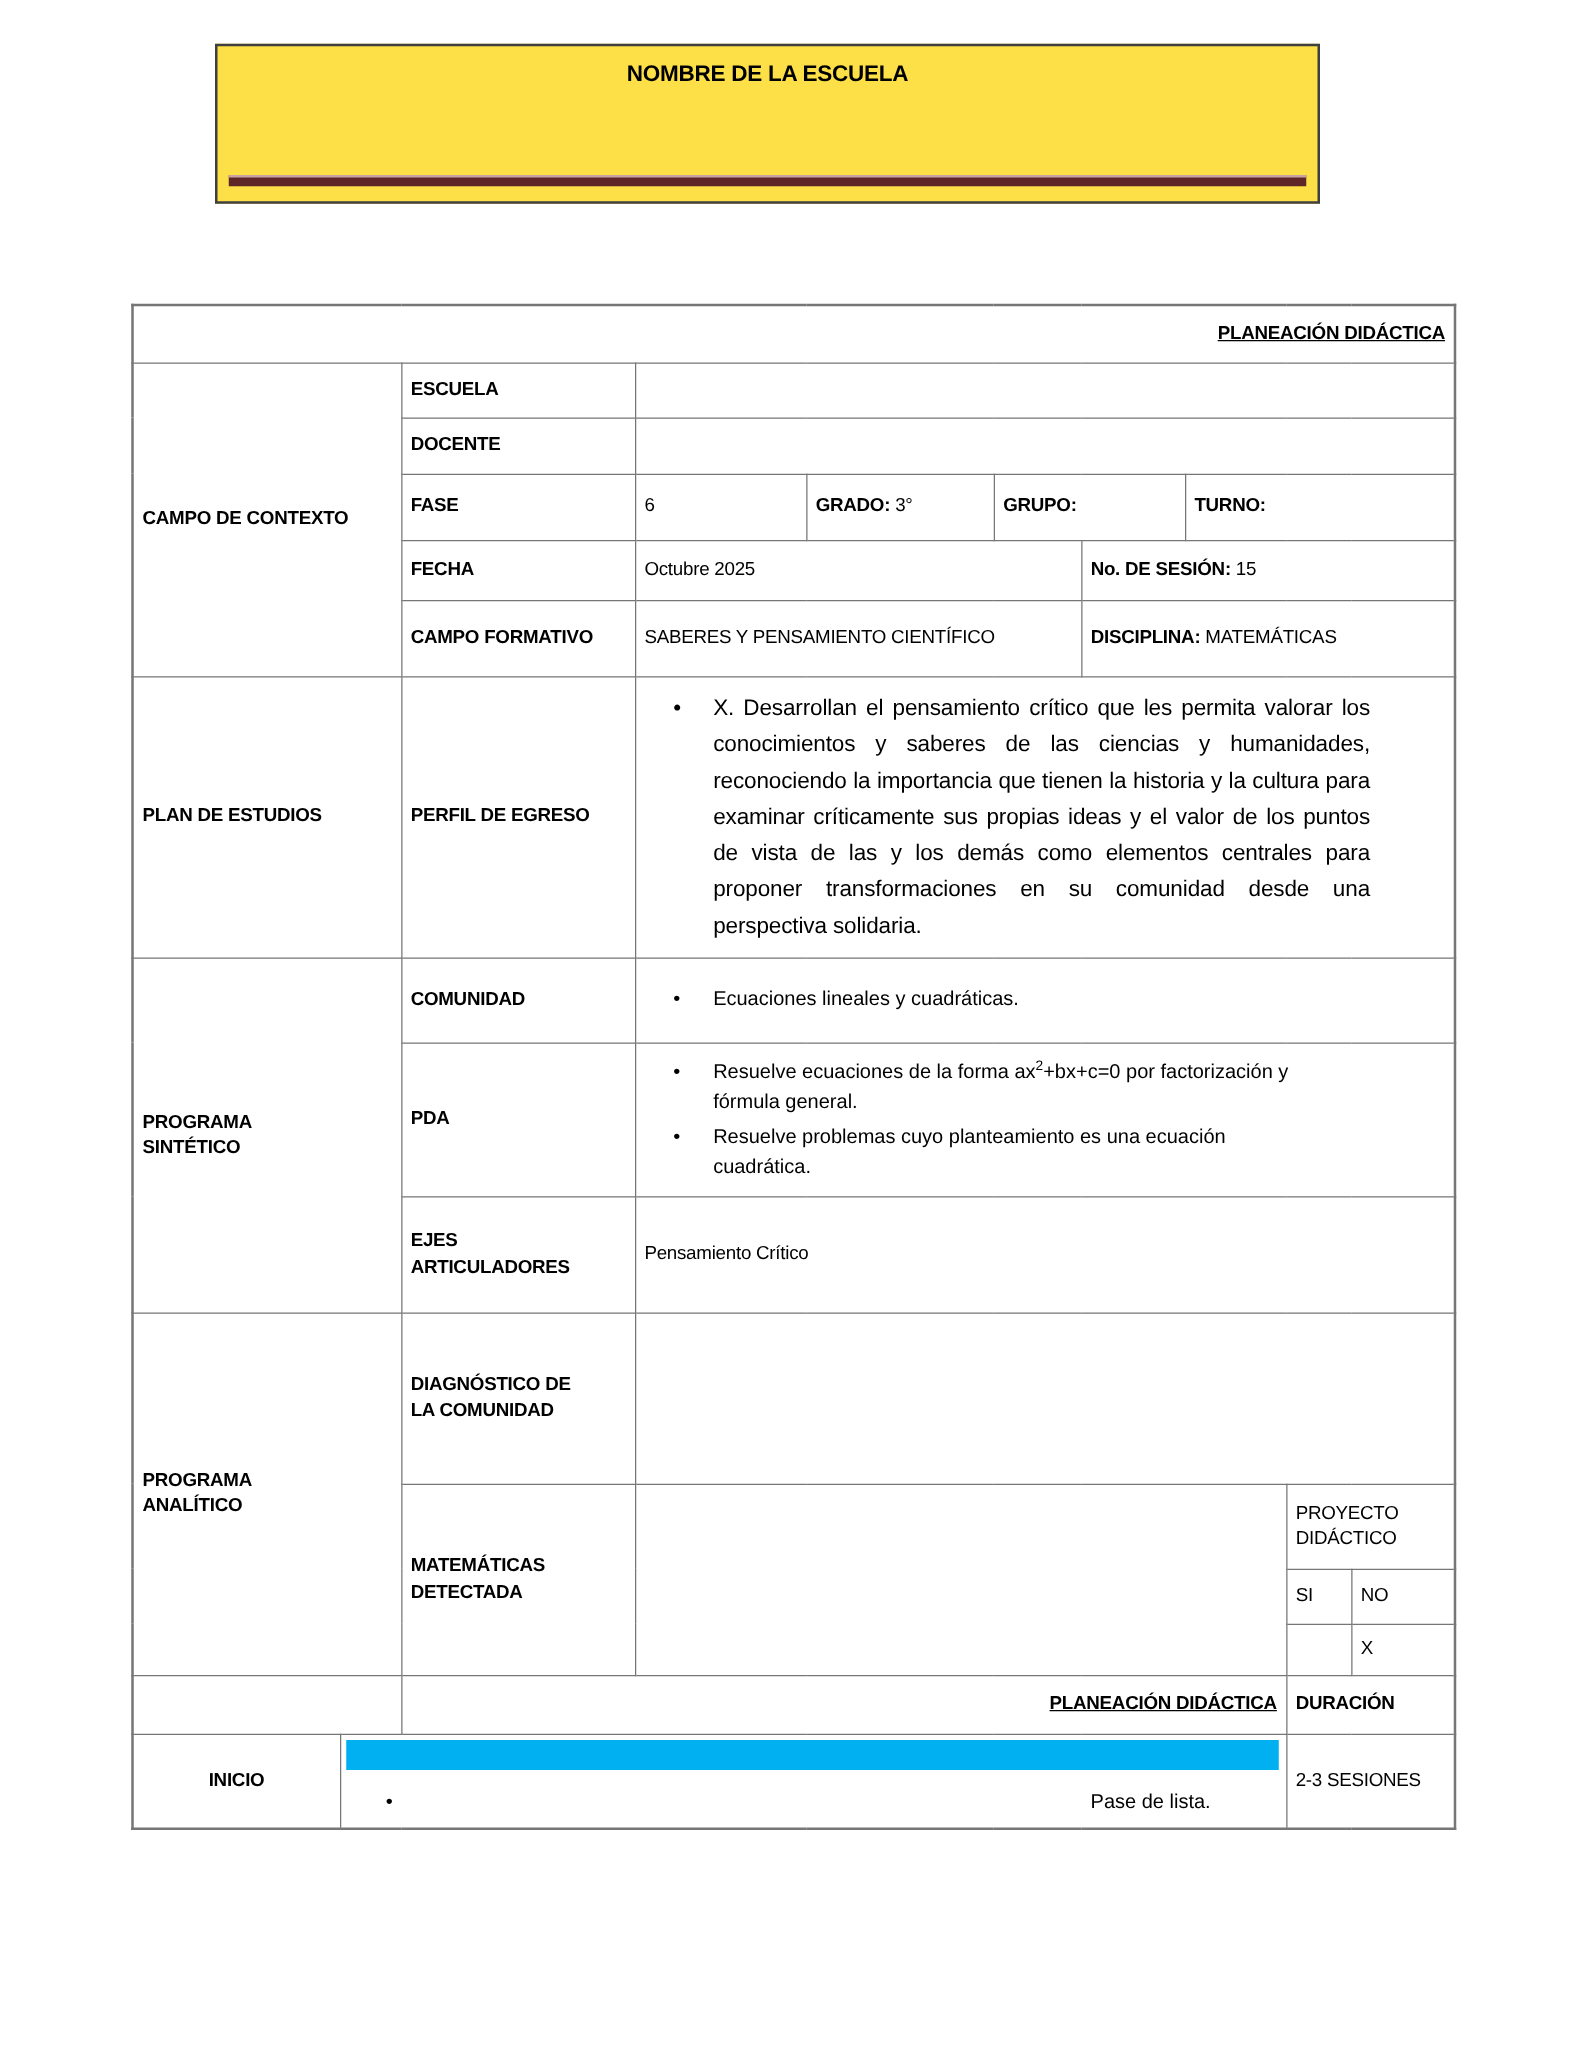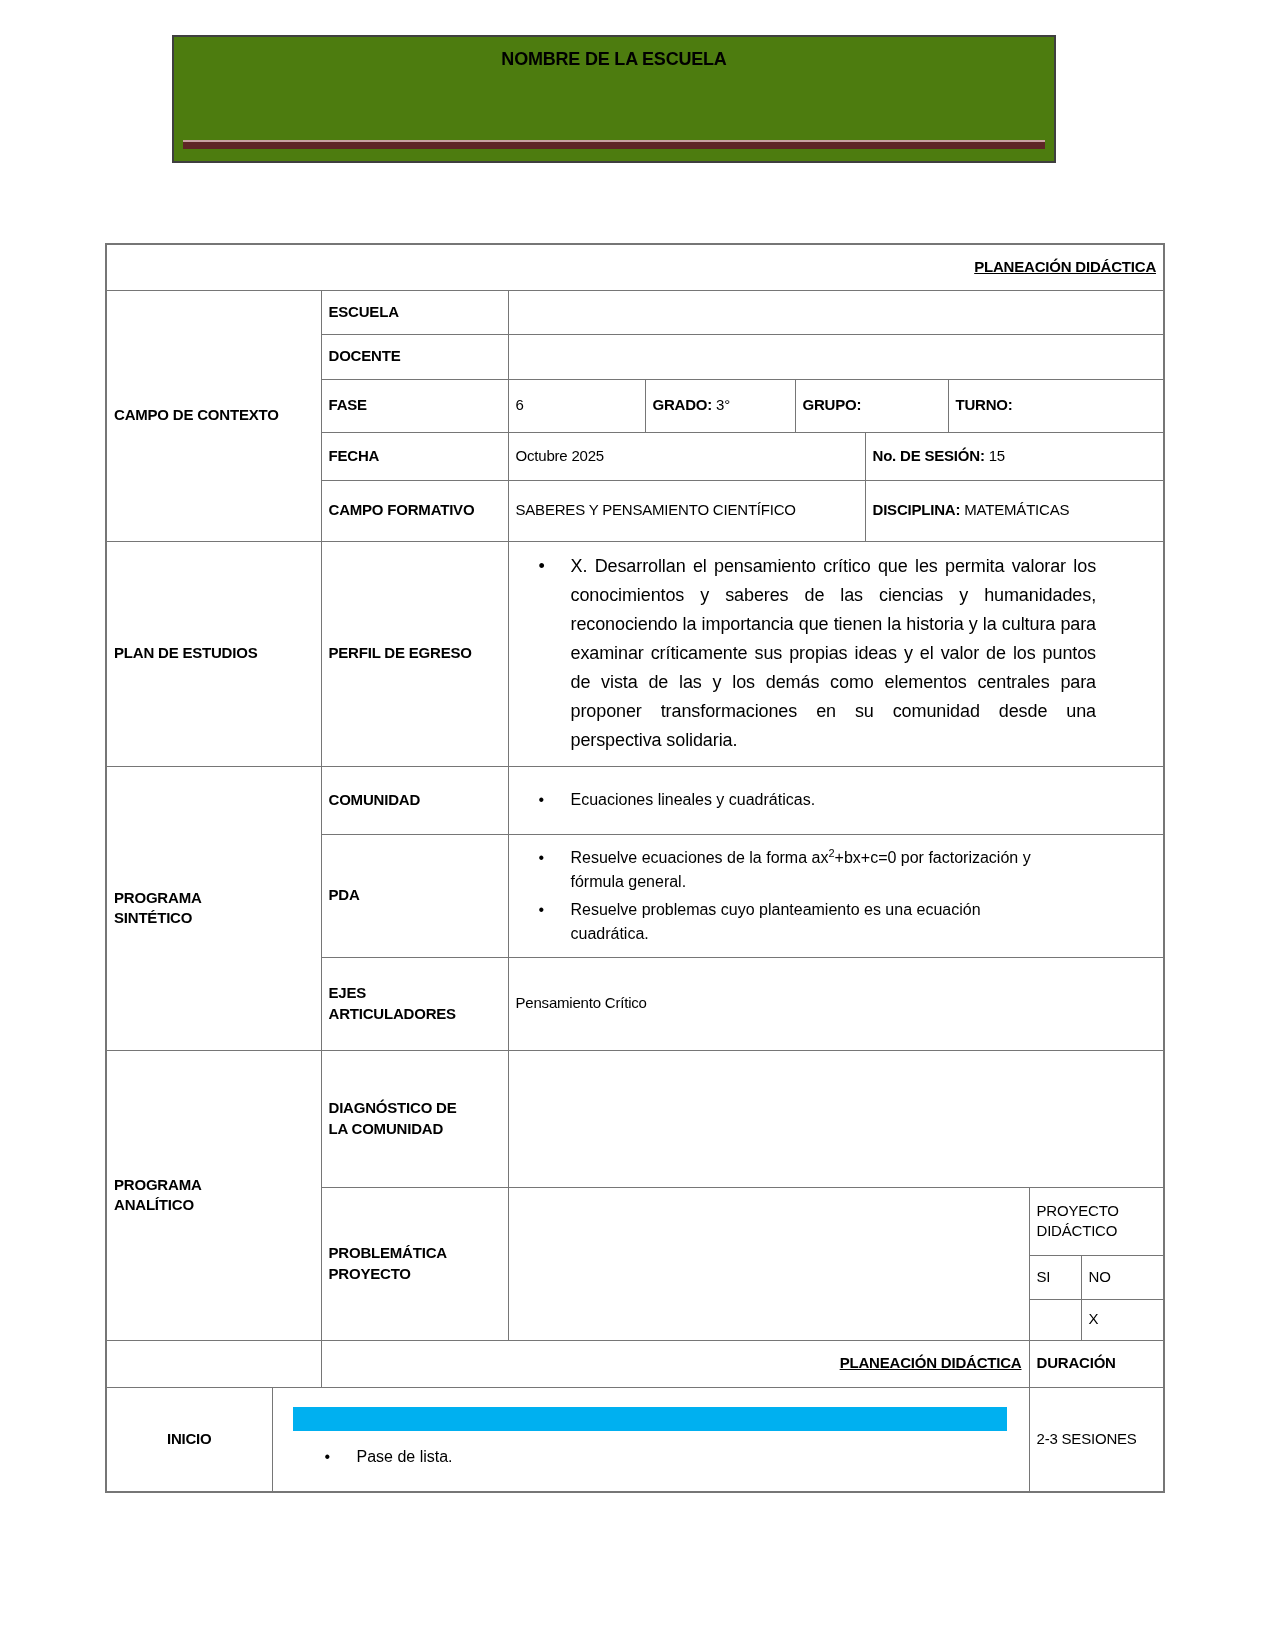--- a/index.html
+++ b/index.html
@@ -4,21 +4,21 @@
 <style>
   html,body{margin:0;padding:0;background:#ffffff;}
   body{
     width:1275px;height:1650px;position:relative;
     font-family:"Liberation Sans","DejaVu Sans",sans-serif;
     color:#000;
   }
   
   .school-box{
     position:absolute;left:172px;top:35px;width:884px;height:128px;
-    border:2px solid #3f3f3f;box-sizing:border-box;background:#4d7c0f;
+    border:2px solid #3f3f3f;box-sizing:border-box;background:#fde047;
   }
   .school-title{
     margin-top:12px;text-align:center;font-size:18px;font-weight:bold;
     letter-spacing:-0.2px;
   }
   .accent-bar{
     position:absolute;left:9px;right:9px;bottom:12px;height:7px;
     border-top:2px solid #c9a3a3;background:#5e2626;
   }
   
@@ -40,21 +40,21 @@
   
   ul.blist{margin:6px 0;padding:0 60px 0 55px;list-style:none;}
   ul.blist li{position:relative;margin-bottom:4px;}
   ul.blist li::before{content:"\2022";position:absolute;left:-32px;top:0;}
   .perfil-text{
     font-size:18px;text-align:justify;line-height:1.62;letter-spacing:-0.1px;
   }
   .big{font-size:16px;letter-spacing:0;line-height:1.5;}
   sup{font-size:11px;line-height:0;}
   
-  .inicio-content{padding:16px !important;vertical-align:top;}
+  .inicio-content{padding:0 !important;vertical-align:top;text-align:right;}
   .cyanbar{height:24px;margin:3px 6px 0 4px;background:#00b0f0;}
   .inicio-list{margin-top:14px !important;padding-left:68px !important;}
   .center{text-align:center;margin-left:24px;}
 </style>
 </head>
 <body>
 
 <div class="school-box">
   <div class="school-title">NOMBRE DE LA ESCUELA</div>
   <div class="accent-bar" style="background-color: rgb(94, 38, 38);"></div>
@@ -163,21 +163,21 @@
 
   <tr style="height:137px">
     <td colspan="2" rowspan="4" class="lbl"><span class="narrow">PROGRAMA ANALÍTICO</span></td>
     <td class="lbl">
       <span class="narrow2">DIAGNÓSTICO DE LA COMUNIDAD</span></td>
     <td colspan="7"></td>
   </tr>
 
   <tr style="height:68px">
     <td rowspan="3" class="lbl">
-      <span class="narrow2">PROBLEMÁTICA PROYECTO</span></td>
+      <span class="narrow2">MATEMÁTICAS DETECTADA</span></td>
     <td colspan="5" rowspan="3"></td>
     <td colspan="2" class="vtop">PROYECTO DIDÁCTICO</td>
   </tr>
   <tr style="height:44px">
     <td class="vtop">SI</td>
     <td class="vtop">NO</td>
   </tr>
   <tr style="height:41px">
     <td class="vtop"></td>
     <td class="vtop">X</td>

